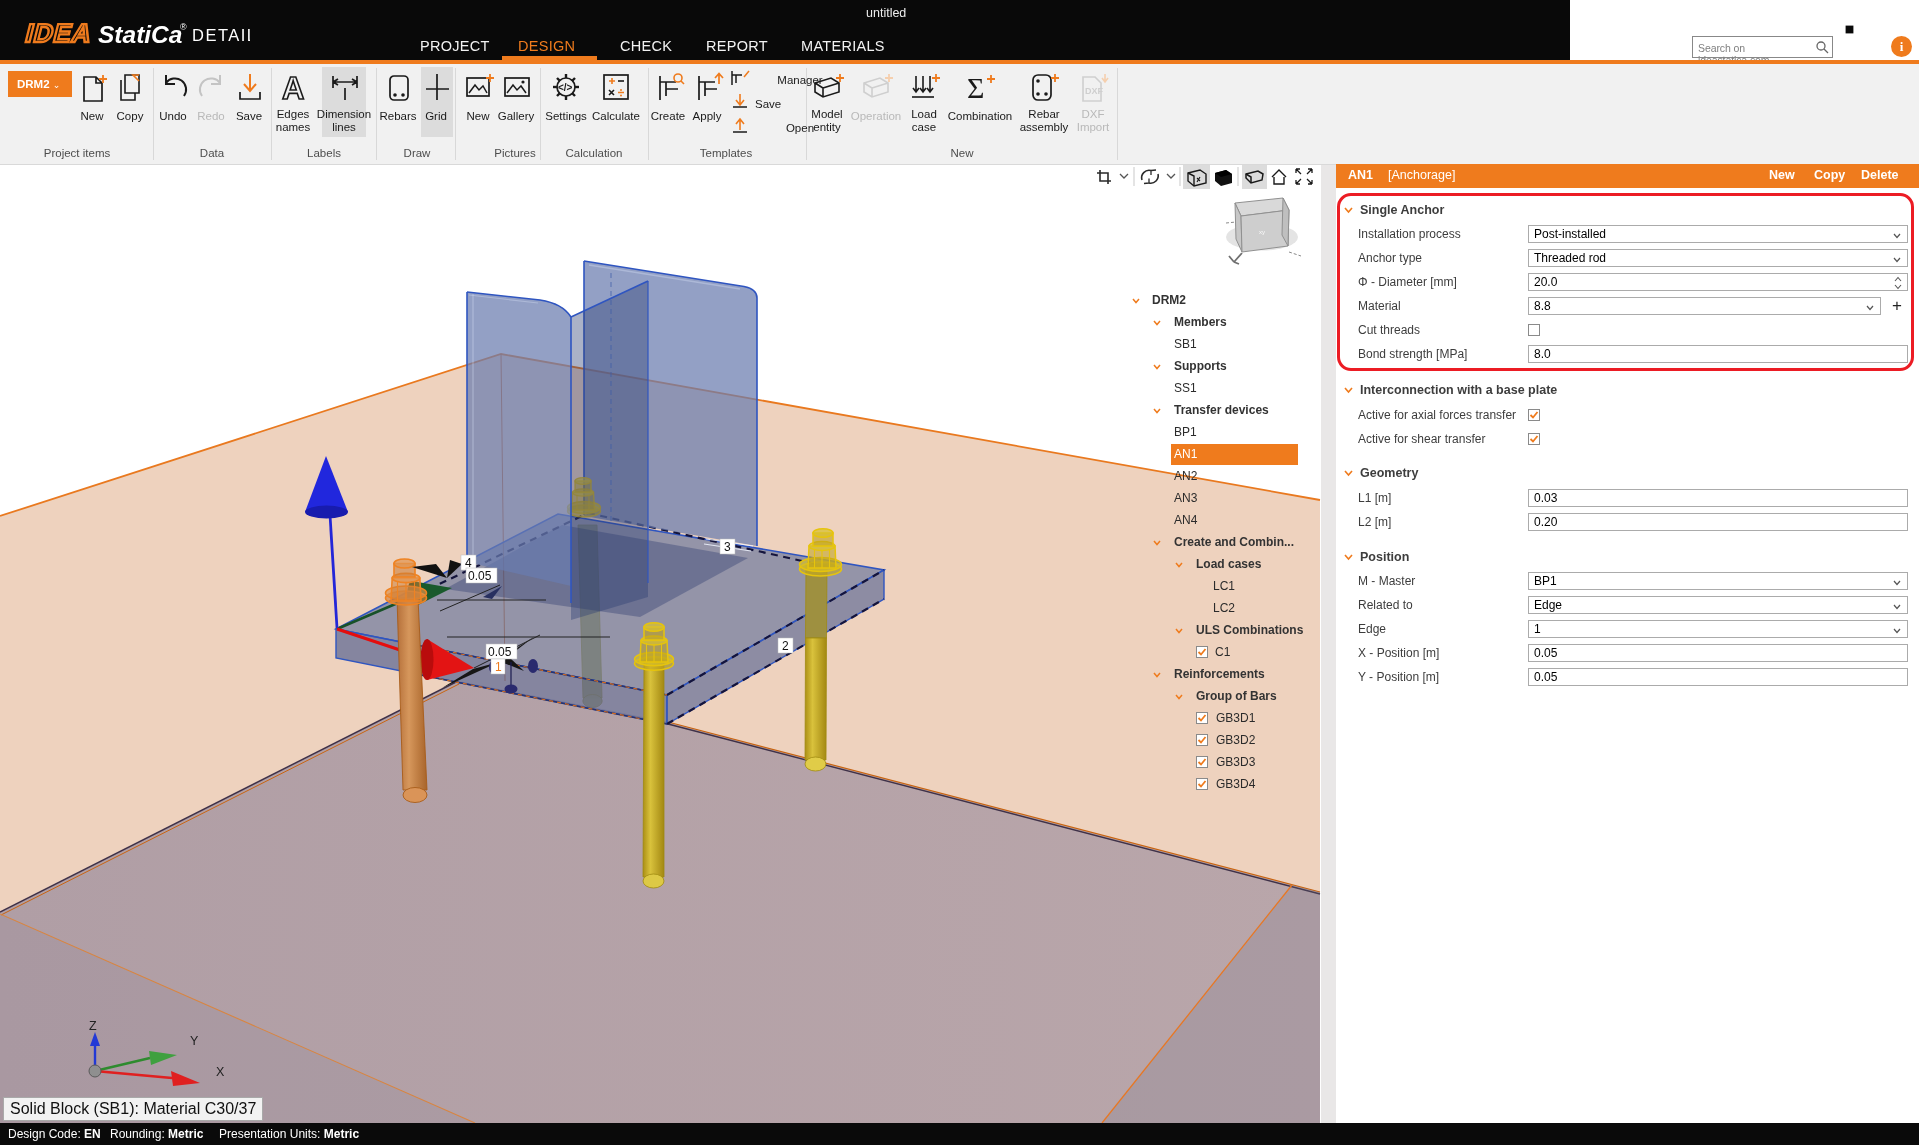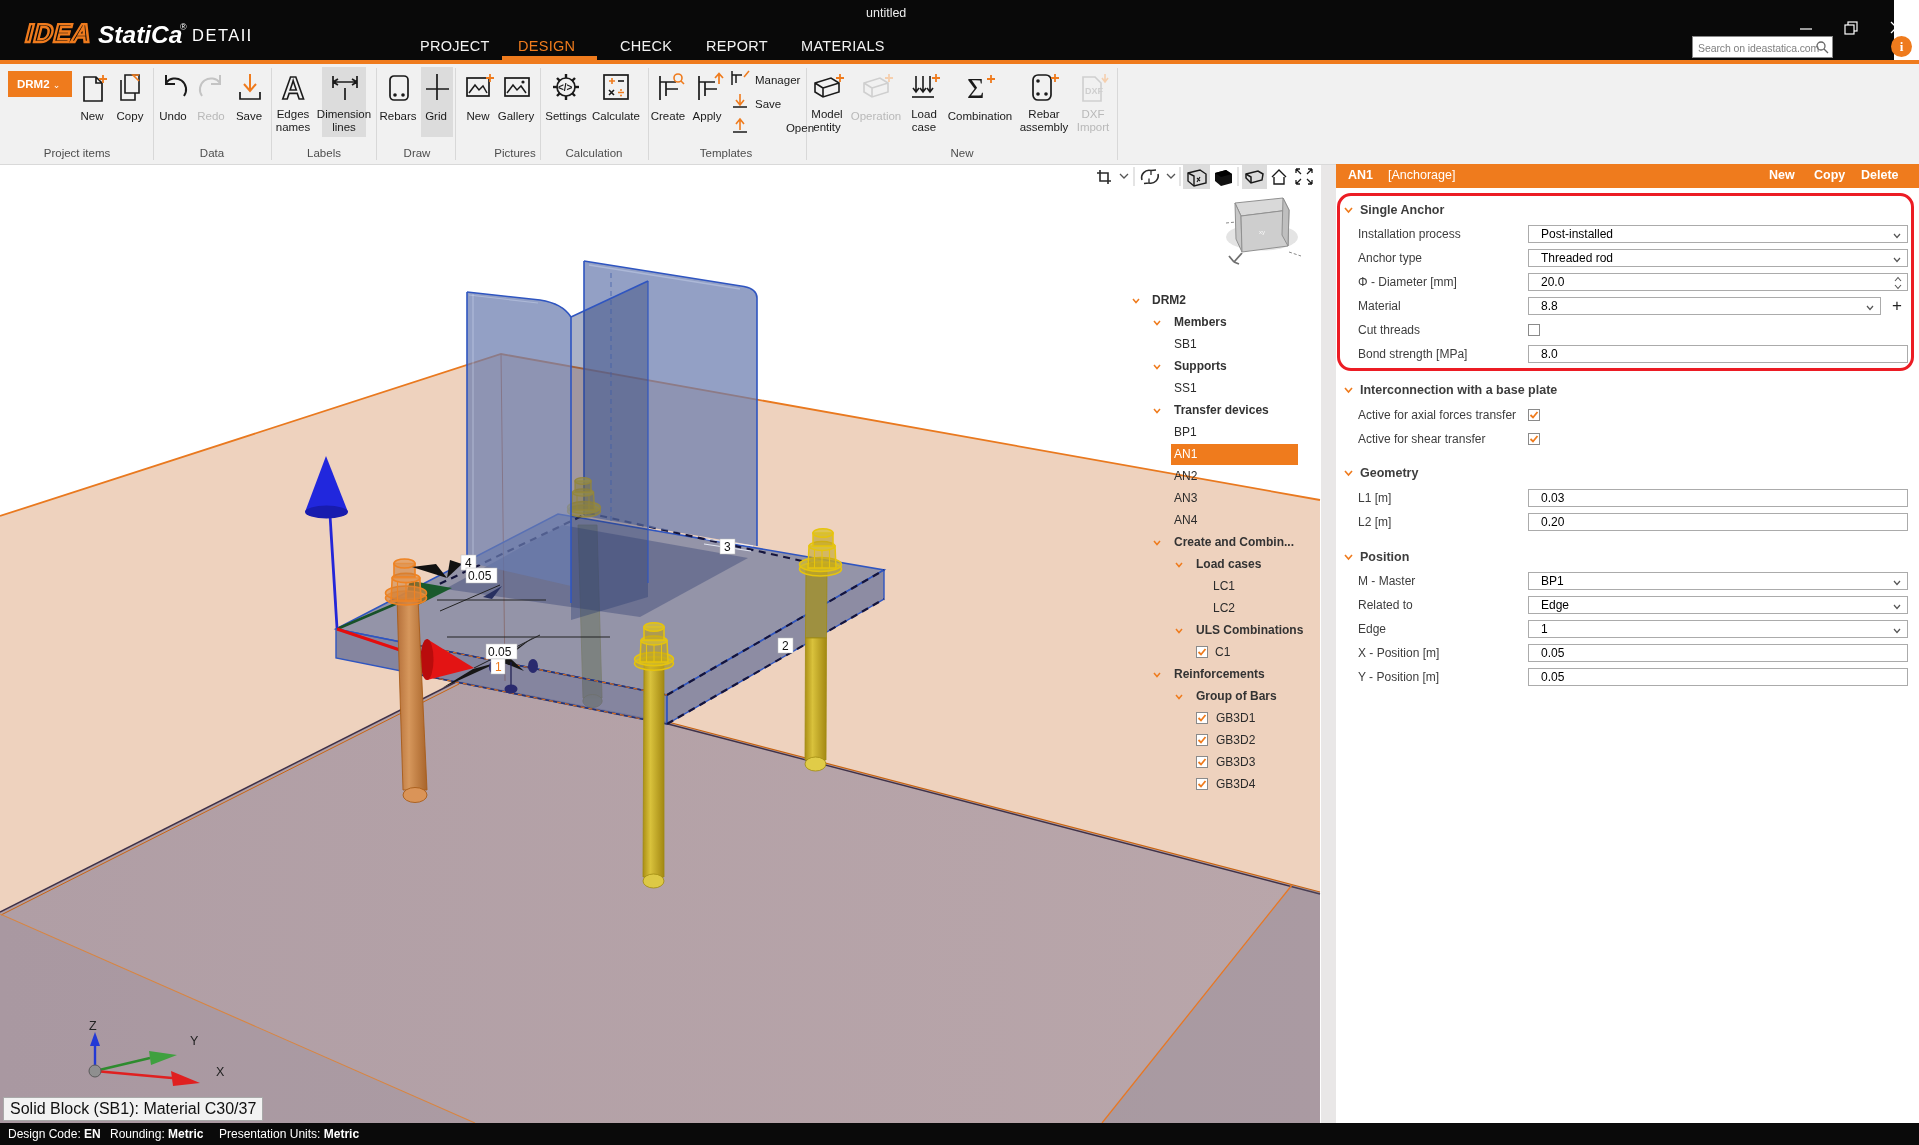--- a/index.html
+++ b/index.html
@@ -1,33 +1,33 @@
 <!DOCTYPE html>
 <html><head><meta charset="utf-8">
 <style>
 *{margin:0;padding:0;box-sizing:border-box}
 html,body{width:1919px;height:1145px;overflow:hidden;font-family:"Liberation Sans",sans-serif;background:#fff}
 .abs{position:absolute}
-#titlebar{position:absolute;left:0;top:0;width:1894px;height:60px;background:#090909;color:#fff}
+#titlebar{position:absolute;left:0;top:0;width:1570px;height:60px;background:#090909;color:#fff}
 #orangebar{position:absolute;left:0;top:60px;width:1919px;height:4px;background:#ef7b1d}
 #designtab{position:absolute;left:502px;top:56px;width:95px;height:8px;background:#ef7b1d}
 .menu{position:absolute;top:38px;font-size:14.5px;color:#f2f2f2;letter-spacing:.3px}
 #ribbon{position:absolute;left:0;top:64px;width:1919px;height:101px;background:#f1f1f1;border-bottom:1px solid #d9d9d9}
 .gsep{position:absolute;top:4px;width:1px;height:92px;background:#d8d8d8}
 .glabel{position:absolute;top:83px;font-size:11.5px;color:#4d4d4d;text-align:center;width:120px}
 .ricon{position:absolute;top:6px}
 .rcap{position:absolute;font-size:11.5px;color:#1a1a1a;text-align:center;line-height:12.5px;width:90px}
 .rcap.gray{color:#b9b9b9}
 #viewport{position:absolute;left:0;top:165px;width:1321px;height:958px;background:#fff;overflow:hidden}
 #gutter{position:absolute;left:1321px;top:165px;width:15px;height:958px;background:#e9e7e7}
 #panel{position:absolute;left:1336px;top:164px;width:583px;height:959px;background:#fff}
 #panelhead{position:absolute;left:0;top:0;width:583px;height:24px;background:#ef7b1d;color:#fff;font-size:12.5px}
 .sechead{position:absolute;font-size:12.5px;font-weight:bold;color:#3d3d3d}
 .plabel{position:absolute;left:22px;font-size:12px;color:#3d3d3d}
-.pctrl{position:absolute;left:192px;height:18px;border:1px solid #ababab;background:#fff;font-size:12px;color:#000;line-height:16px;padding-left:12px}
+.pctrl{position:absolute;left:192px;height:18px;border:1px solid #ababab;background:#fff;font-size:12px;color:#000;line-height:16px;padding-left:5px}
 .chev{position:absolute;width:8px;height:8px}
 #statusbar{position:absolute;left:0;top:1123px;width:1919px;height:22px;background:#0a0a0a;color:#fff;font-size:12px}
 #redbox{position:absolute;left:1337px;top:193px;width:577px;height:178px;border:3.5px solid #ec1c24;border-radius:14px;z-index:30}
 .tree{position:absolute;font-size:12px;color:#2b2b2b;white-space:nowrap}
 .tree b{font-weight:bold;color:#333}
 #tooltip{position:absolute;left:3px;top:932px;background:#f2f2f2;border:1px solid #a9a9a9;font-size:16px;color:#111;padding:2px 6px}
 .cb{position:absolute;width:12px;height:12px;border:1px solid #8a8a8a;background:#fff}
 </style></head>
 <body>
 
@@ -189,21 +189,21 @@
     <svg class="ricon" style="left:691px" width="36" height="36">
         <path d="M8,6 L8,30 M8,12 L24,12 M14,12 L14,26 M14,19 L26,19" fill="none" stroke="#1a1a1a" stroke-width="1.7"></path>
         <path d="M28,14 L28,4 M24,8 L28,3.5 L32,8" fill="none" stroke="#ef7b1d" stroke-width="1.7"></path>
       </svg>
     <div class="rcap" style="left:662px;top:46px">Apply</div>
     <svg class="ricon" style="left:728px;top:4px" width="24" height="20">
         <path d="M4,3 L4,17 M4,7 L14,7 M8,7 L8,15" fill="none" stroke="#1a1a1a" stroke-width="1.5"></path>
         <path d="M15,3 L20,8 M20,3 L15,8" stroke="#ef7b1d" stroke-width="0" fill="none"></path>
         <path d="M16,9 L21,3" stroke="#ef7b1d" stroke-width="1.5"></path>
       </svg>
-    <div class="rcap" style="left:755px;top:10px;text-align:left">Manager</div>
+    <div class="rcap" style="left:755px;top:10px;text-align:center">Manager</div>
     <svg class="ricon" style="left:728px;top:28px" width="24" height="20">
         <path d="M12,2 L12,12 M8,8 L12,13 L16,8" fill="none" stroke="#ef7b1d" stroke-width="1.6"></path>
         <path d="M5,15 L19,15" stroke="#1a1a1a" stroke-width="1.5"></path>
       </svg>
     <div class="rcap" style="left:755px;top:34px;text-align:left">Save</div>
     <svg class="ricon" style="left:728px;top:52px" width="24" height="20">
         <path d="M12,14 L12,4 M8,8 L12,3 L16,8" fill="none" stroke="#ef7b1d" stroke-width="1.6"></path>
         <path d="M5,16 L19,16" stroke="#1a1a1a" stroke-width="1.5"></path>
       </svg>
     <div class="rcap" style="left:755px;top:58px;text-align:center">Open</div>

